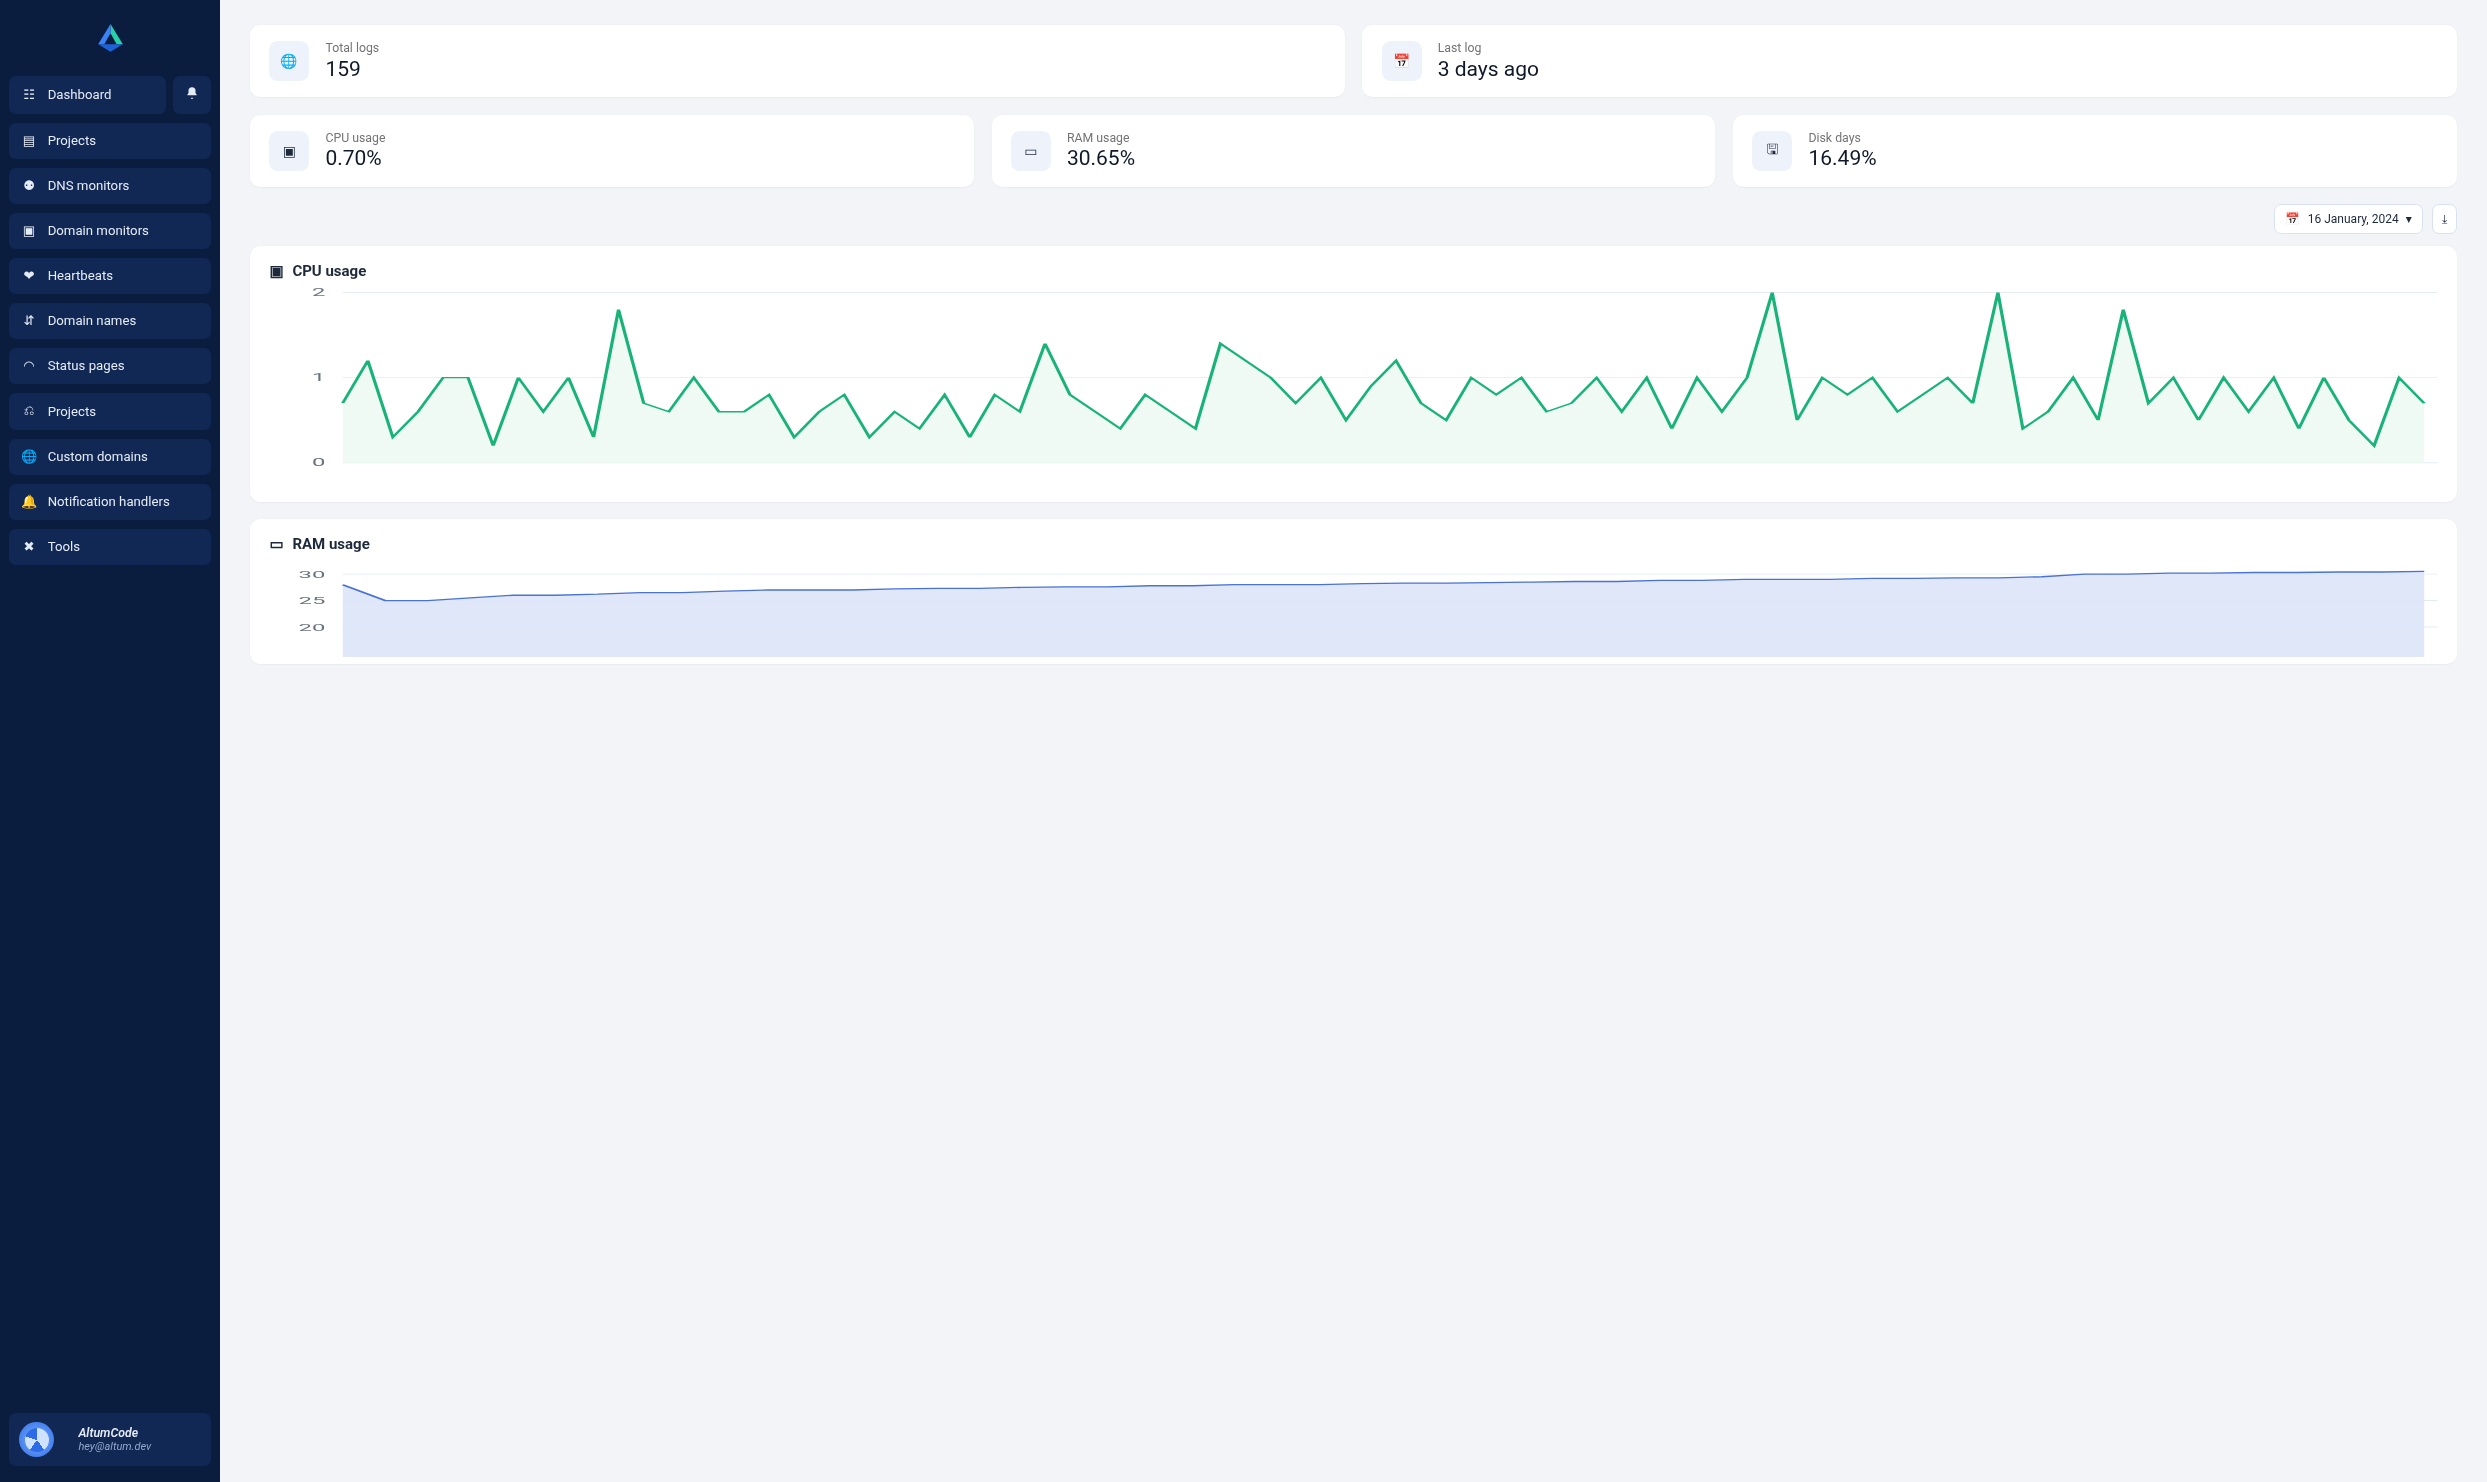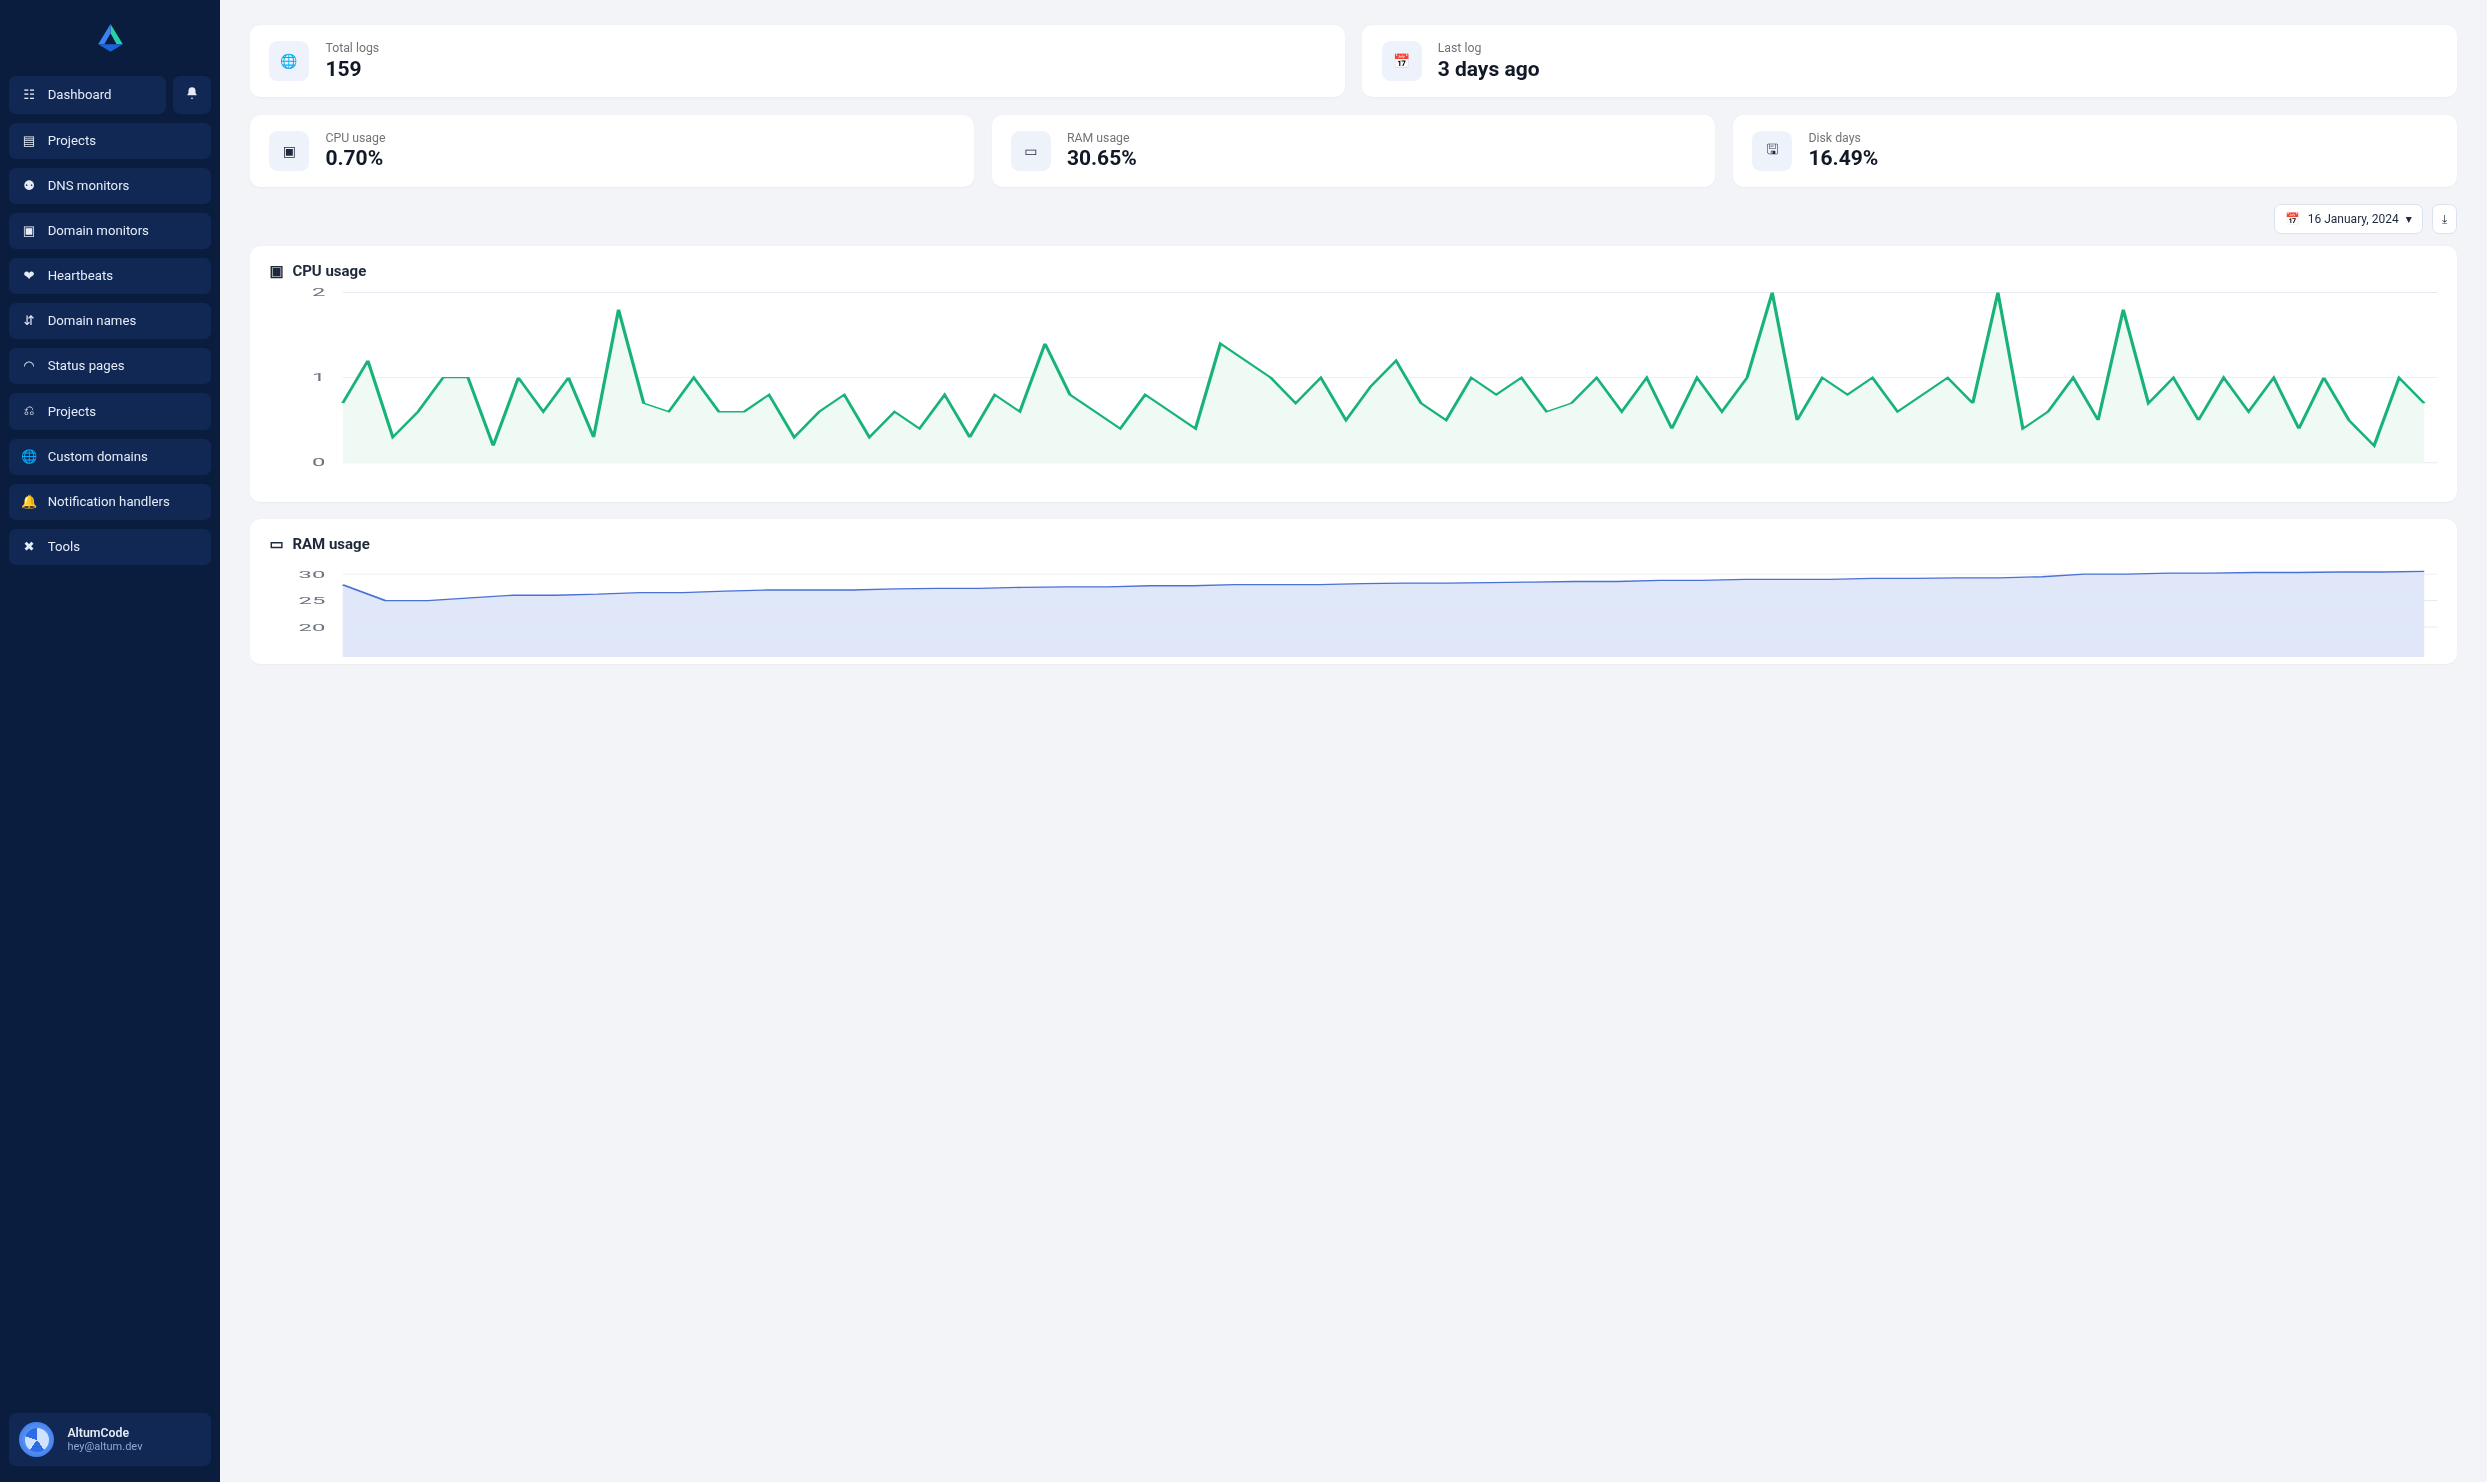--- a/index.html
+++ b/index.html
@@ -36,23 +36,24 @@
   align-items: center;
   gap: 10.6px;
   font-size: 13.2px;
   cursor: pointer;
 }
 .nav-item.icon-only { padding: 10.6px 12.3px; justify-content:center; }
 .nav-item .ic { width: 16px; display:flex; justify-content:center; }
 
 .spacer { flex:1; }
 .user-box {
-  display:flex; gap:13px; align-items:center;
+  display:flex; gap:24px; align-items:center;
   background:#112855; border-radius:7px; padding:8.8px 10.6px;
   color:#e6ecf7;
+  font-style:italic;
 }
 .avatar {
   width:35px; height:35px; border-radius:50%;
   background: radial-gradient(circle at center,#7db3ff 0,#2e6be6 100%);
   position:relative;
 }
 .avatar::after{
   content:""; position:absolute; inset:5.3px;
   background: conic-gradient(#cfe2ff 0 40%,#2e6be6 0 60%,#cfe2ff 0 80%,#2e6be6 0);
   border-radius:50%;
@@ -72,21 +73,21 @@
   box-shadow:0 0.9px 1.8px rgba(0,0,0,.04);
   flex:1;
 }
 .card .ico {
   width:40px; height:40px; border-radius:8.8px;
   background:#eef2fb; color:#1e293b;
   display:flex;align-items:center;justify-content:center;
   flex-shrink:0;
 }
 .card .lbl{font-size:12.3px;color:#737373;margin-bottom:1.8px;}
-.card .val{font-size:21px;font-weight:700;color:#111827;}
+.card .val{font-size:21px;font-weight:400;color:#111827;}
 
 .toolbar-row{display:flex;justify-content:flex-end;gap:8.8px;margin:8.8px 0 12.3px;}
 .pill{
   background:#fff;border:0.9px solid #dbe2ef;border-radius:7px;
   padding:7px 10.6px;font-size:12px;color:#1e293b;
   display:flex;align-items:center;gap:7px;cursor:pointer;
 }
 .pill.sq{padding:7px 8.8px;}
 
 .chart-card{

